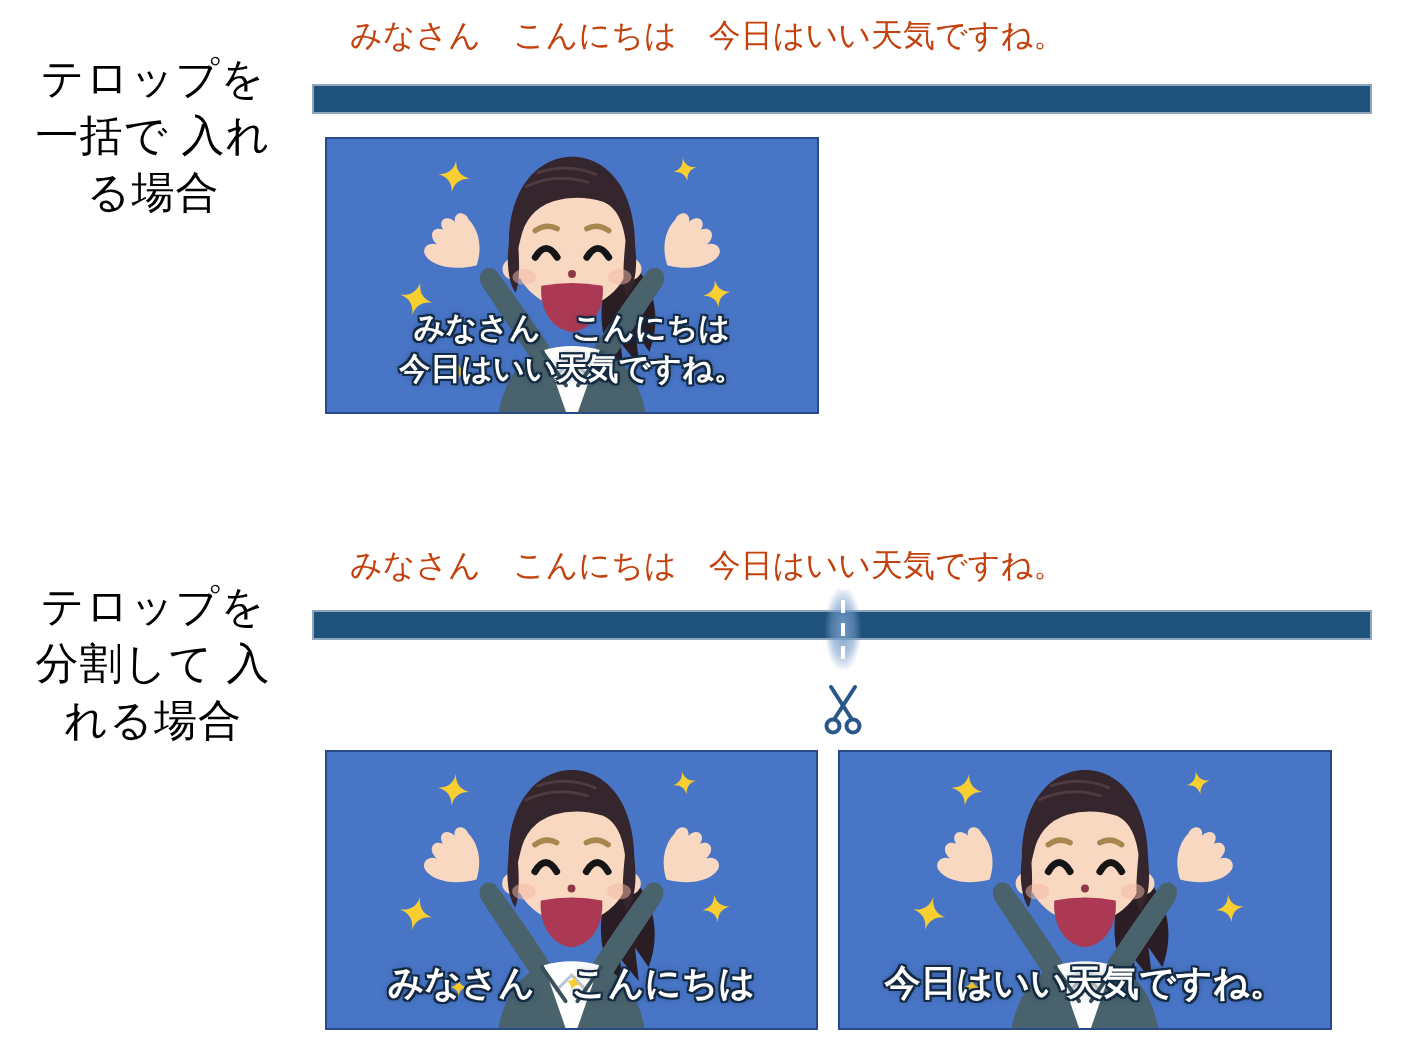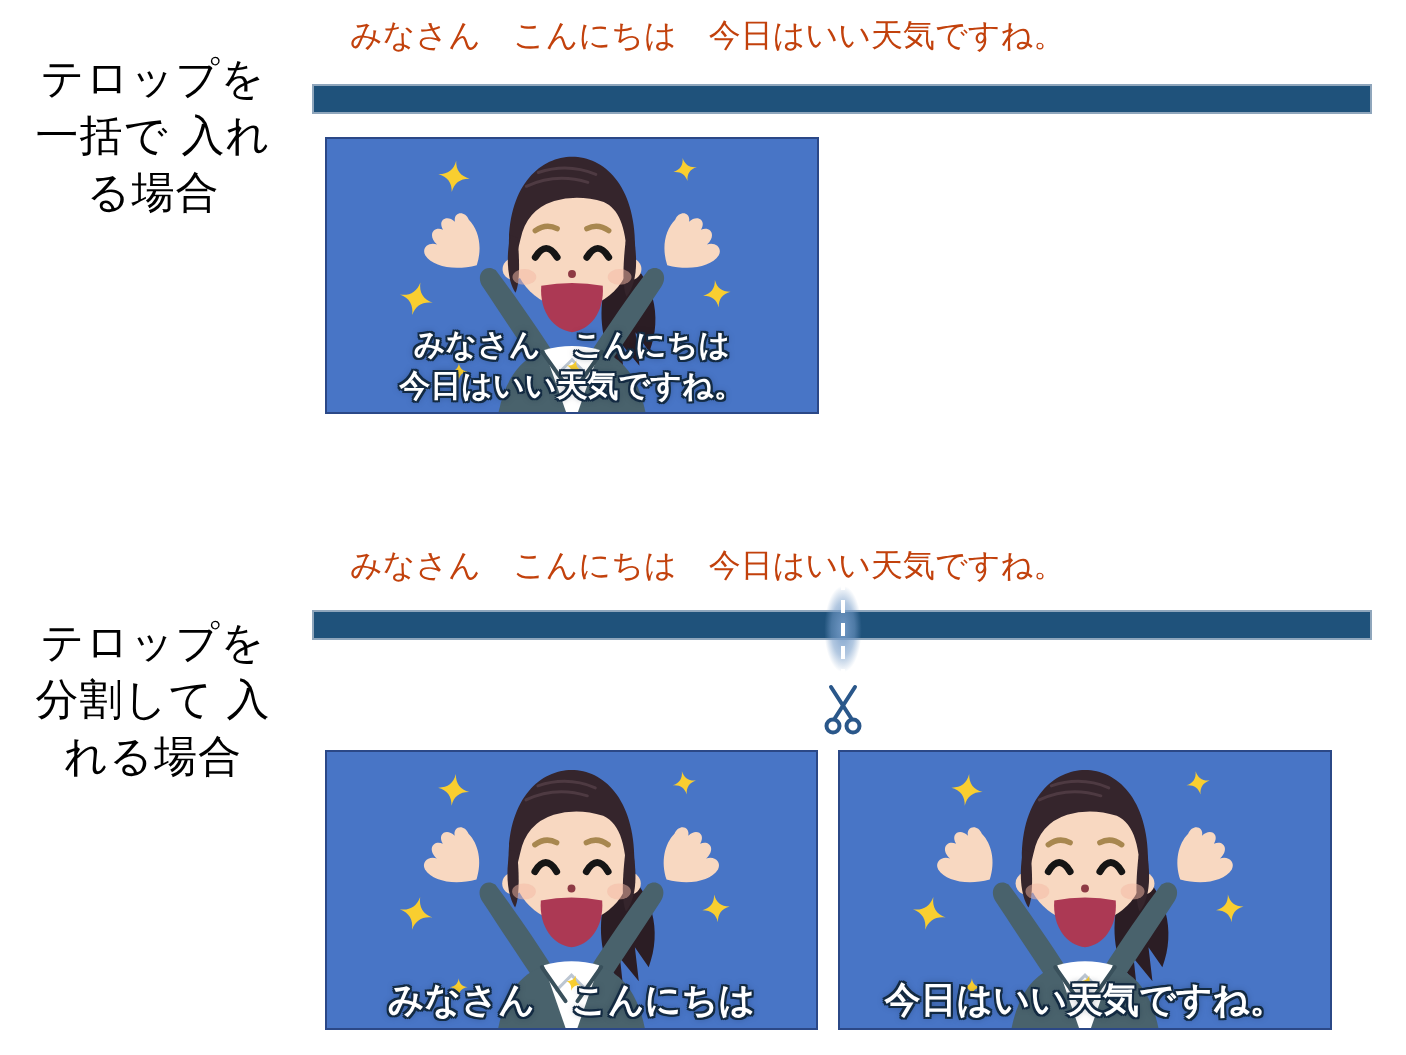--- a/index.html
+++ b/index.html
@@ -14,21 +14,21 @@
   body{
     position:relative;width:1406px;height:1055px;overflow:hidden;
     font-family:"Liberation Sans",sans-serif;
   }
   .section-label{
     position:absolute;left:28px;width:250px;text-align:center;
     font-size:43px;line-height:57px;font-weight:normal;color:var(--label);
     letter-spacing:1px;
   }
   .section-label.first{top:50px;}
-  .section-label.second{top:578px;margin-top:36px;}
+  .section-label.second{top:578px;}
   .caption{
     position:absolute;left:350px;width:1030px;
     font-size:32px;line-height:54px;font-weight:400;color:#c2410c;
     white-space:nowrap;
   }
   .caption.first{top:8px;}
   .caption.second{top:538px;}
   .timeline-bar{
     position:absolute;left:312px;width:1060px;height:30px;
     background:var(--bar);border:2px solid var(--bar-border);
@@ -37,21 +37,21 @@
   .timeline-bar.second{top:610px;z-index:1;}
   .video-frame{
     position:absolute;background:var(--frame-bg);
     border:2px solid var(--frame-border);overflow:hidden;
   }
   .video-frame svg{position:absolute;inset:0;width:100%;height:100%;}
   .frame-1{left:325px;top:137px;width:494px;height:277px;}
   .frame-2{left:325px;top:750px;width:493px;height:280px;}
   .frame-3{left:838px;top:750px;width:494px;height:280px;}
   .subtitle{
-    position:absolute;left:0;right:0;bottom:6px;z-index:5;
+    position:absolute;left:0;right:0;bottom:23px;z-index:5;
     text-align:center;font-weight:bold;color:var(--sub);
     text-shadow:
       -2px -2px 0 var(--sub-outline), 2px -2px 0 var(--sub-outline),
       -2px  2px 0 var(--sub-outline), 2px  2px 0 var(--sub-outline),
       -2px  0   0 var(--sub-outline), 2px  0   0 var(--sub-outline),
        0   -2px 0 var(--sub-outline), 0    2px 0 var(--sub-outline),
        0 0 7px rgba(10,25,45,.55);
   }
   .subtitle.two-line{font-size:31px;line-height:41px;}
   .subtitle.one-line{font-size:36px;line-height:44px;}

